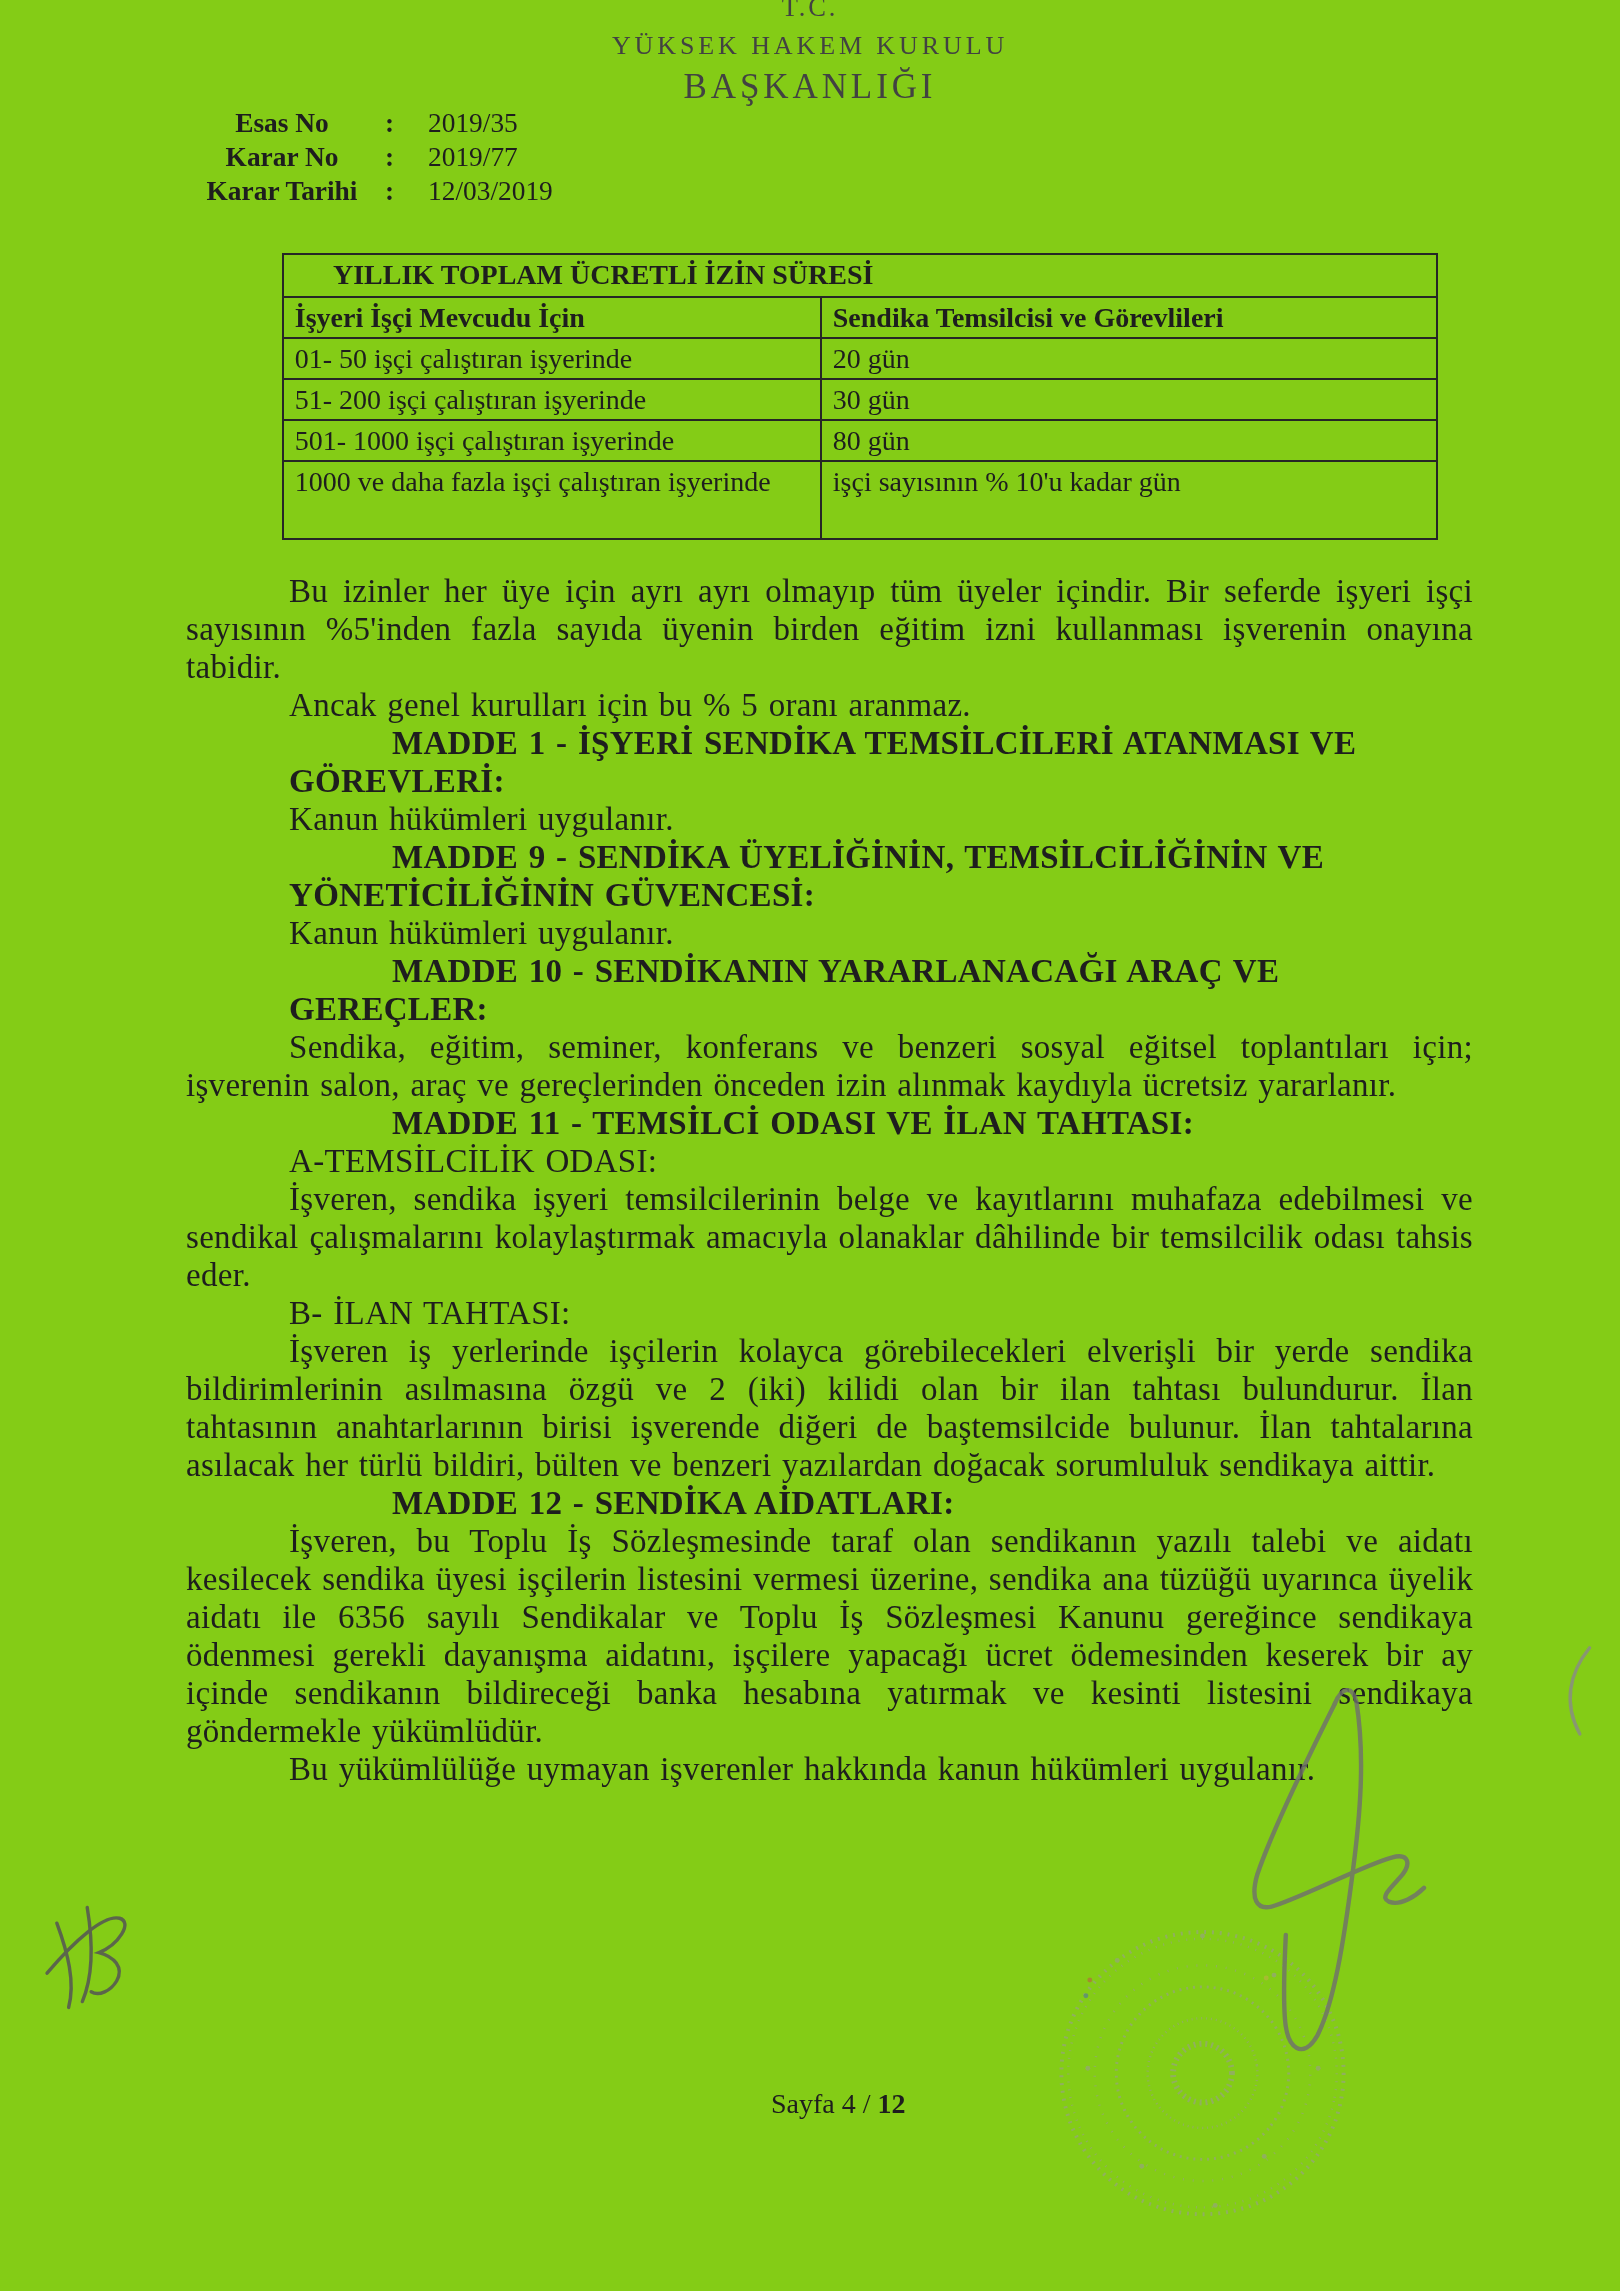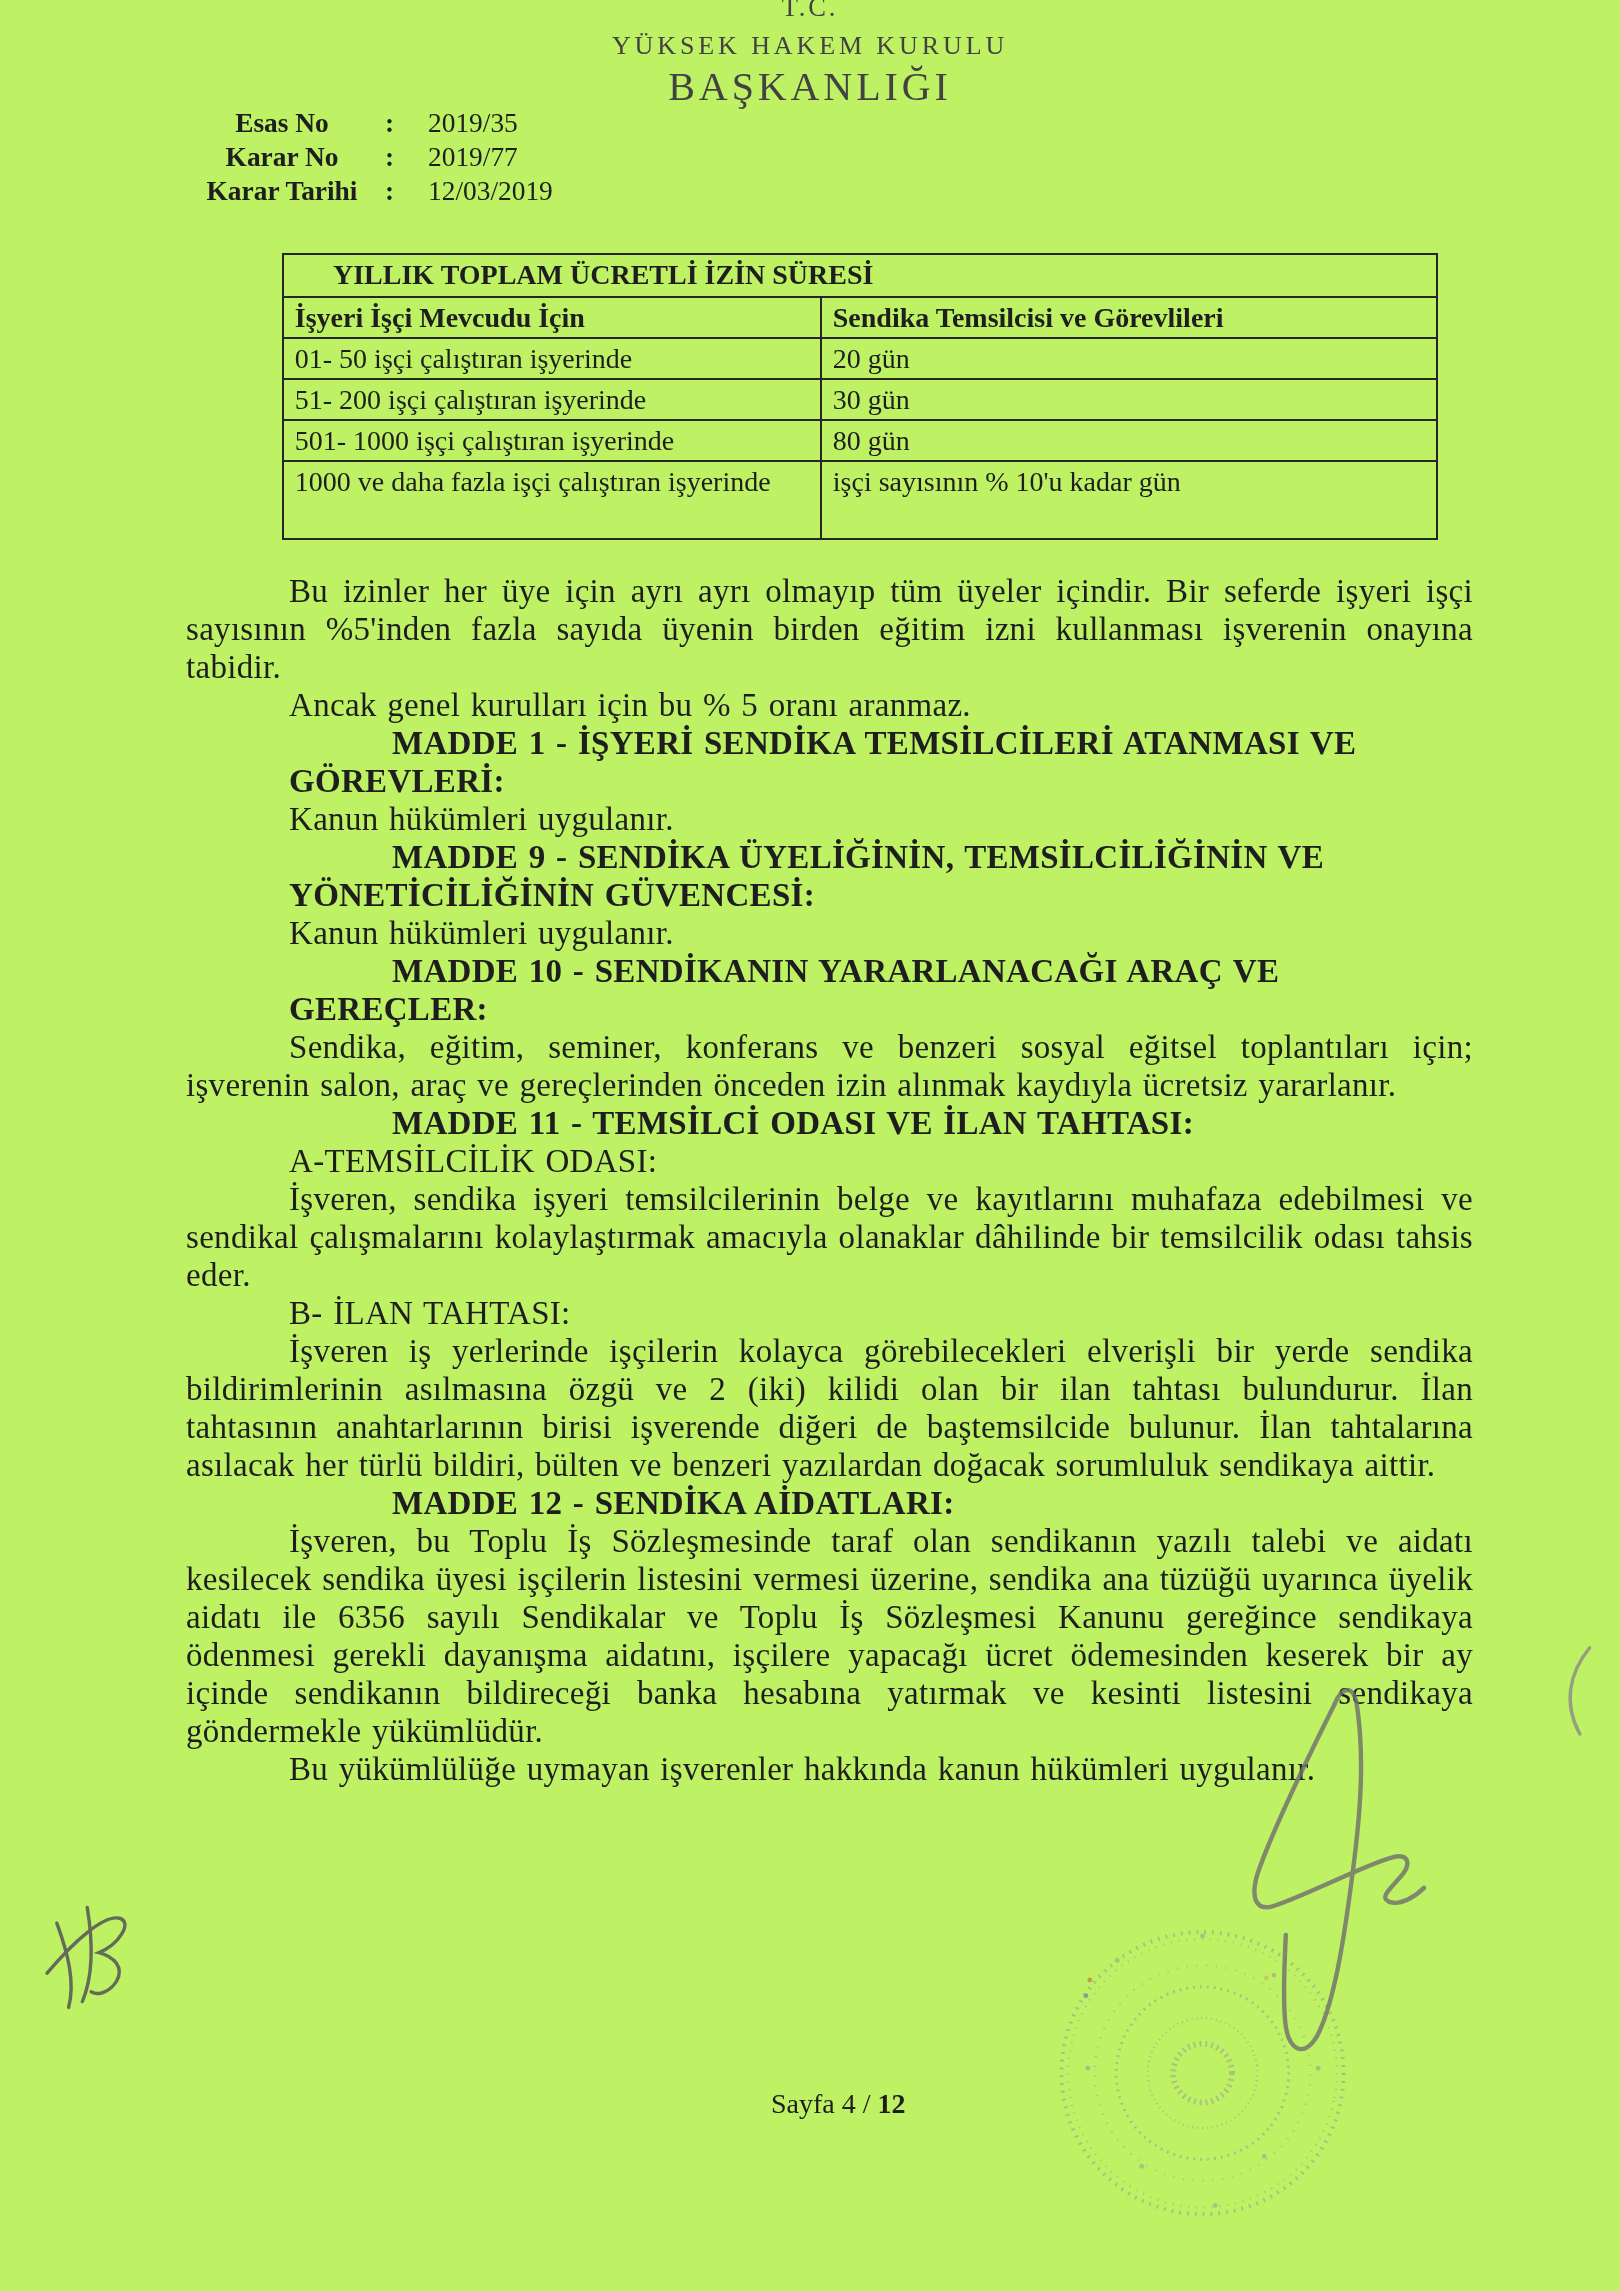--- a/index.html
+++ b/index.html
@@ -1,30 +1,30 @@
 <!DOCTYPE html>
 <html lang="tr"><head>
 <meta charset="utf-8">
 <title>Yüksek Hakem Kurulu Kararı - Sayfa 4</title>
 <style>
   html,body{margin:0;padding:0;background:#e9e9e9;}
   .page{
     position:relative;
     width:1620px;height:2292px;
     margin:0 auto;
-    background:#bef264;
+    background:#84cc16;
     overflow:hidden;
     font-family:"Liberation Serif","DejaVu Serif",serif;
     color:#1e1e1e;
   }
   
   .letterhead{position:absolute;top:-6.9px;left:0;width:100%;text-align:center;color:#424242;}
   .letterhead .tc{font-size:26.5px;letter-spacing:2.9px;line-height:29px;}
   .letterhead .org{font-size:26px;letter-spacing:3.9px;line-height:41px;margin-top:2.9px;}
-  .letterhead .unit{font-size:40px;letter-spacing:3.9px;line-height:41px;}
+  .letterhead .unit{font-size:35px;letter-spacing:3.9px;line-height:41px;}
   
   .meta{position:absolute;left:179px;top:106px;font-size:27.4px;}
   .meta-row{display:grid;grid-template-columns:206px 43px auto;line-height:34px;}
   .meta-label{font-weight:bold;text-align:center;}
   .meta-colon{font-weight:bold;}
   
   .tablewrap{position:absolute;left:282px;top:253px;width:1154px;}
   table.leave{width:100%;border-collapse:collapse;font-size:28px;table-layout:fixed;}
   table.leave td,table.leave th{
     border:2px solid #262626;

